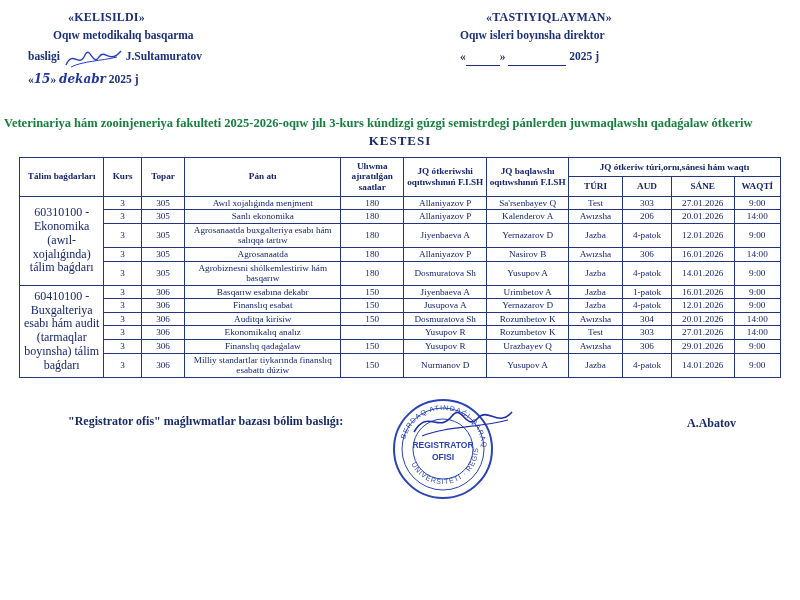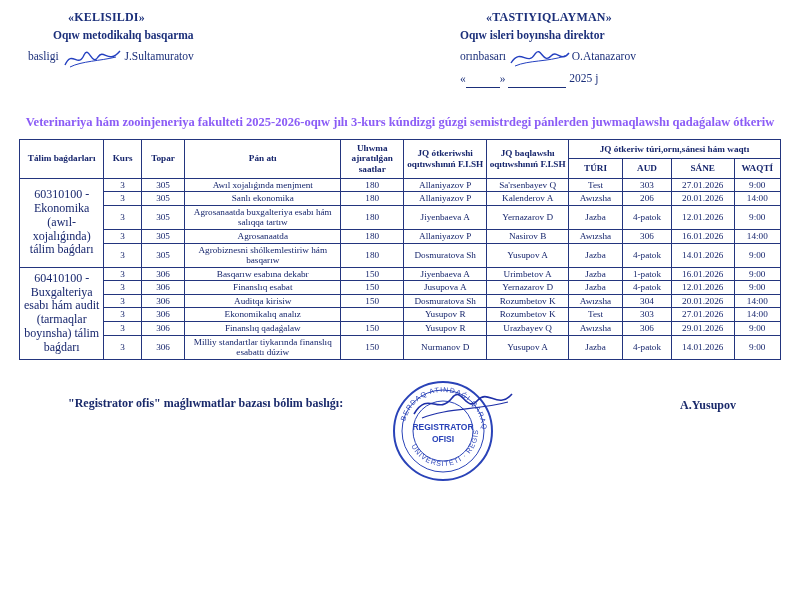--- a/index.html
+++ b/index.html
@@ -47,20 +47,21 @@
   .appr-right .appr-title { padding-left: 26px; }
   .appr-sub {
     font-weight: bold;
     font-size: 11.5px;
   }
   .appr-left .appr-sub { padding-left: 8px; margin-left: 17px; }
   .sig-line {
     position: relative;
     margin-top: 4px;
     white-space: nowrap;
+    font-weight: bold;
   }
   .ul {
     display: inline-block;
     border-bottom: 1px solid #1b2f7a;
     min-width: 58px;
     height: 12px;
     vertical-align: bottom;
   }
   .ul.short { min-width: 34px; }
   .hand {
@@ -74,25 +75,25 @@
     width: 60px;
     height: 14px;
     vertical-align: middle;
     position: relative;
   }
   .scribble svg { position: absolute; left: 0; top: -6px; }
 
   
   .doc-title {
     margin-top: 26px;
-    text-align: center;
+    text-align: left;
     font-weight: bold;
     font-size: 12.5px;
     line-height: 1.35;
-    color: #8b5cf6;
+    color: #15803d;
   }
   .kestesi {
     text-align: center;
     font-weight: bold;
     font-size: 13px;
     letter-spacing: 1px;
     margin-top: 1px;
   }
 
   
@@ -188,44 +189,40 @@
       <div class="sig-line">
         <span>basligi</span>
         <span class="scribble">
           <svg width="62" height="26" viewBox="0 0 62 26">
             <path d="M3 20 C10 4, 16 24, 22 10 C27 0, 30 22, 36 12 C42 3, 46 20, 58 6" stroke="#2440c0" stroke-width="1.4" fill="none"></path>
             <path d="M8 22 C20 16, 38 16, 54 12" stroke="#2440c0" stroke-width="1" fill="none"></path>
           </svg>
         </span>
         <span>J.Sultamuratov</span>
       </div>
+      <div class="sig-line">
+        «<span class="hand">15</span>»
+        <span class="hand">dekabr</span>
+        <span>2025 j</span>
+      </div>
     </div>
 
     <div class="appr-block appr-right">
       <div class="appr-title">«TASTIYIQLAYMAN»</div>
       <div class="appr-sub">Oqıw isleri boyınsha direktor</div>
-      <div class="sig-line">
-        <span>orınbasarı</span>
-        <span class="scribble">
-          <svg width="62" height="26" viewBox="0 0 62 26">
-            <path d="M2 18 C12 2, 18 22, 26 9 C32 0, 34 20, 42 11 C48 4, 52 18, 60 8" stroke="#2440c0" stroke-width="1.4" fill="none"></path>
-            <path d="M6 21 C20 15, 38 17, 56 11" stroke="#2440c0" stroke-width="1" fill="none"></path>
-          </svg>
-        </span>
-        <span>O.Atanazarov</span>
-      </div>
       <div class="sig-line">
         «<span class="ul short"></span>»
         <span class="ul"></span>
         <span>2025 j</span>
       </div>
     </div>
   </div>
 
   <div class="doc-title">Veterinariya hám zooinjeneriya fakulteti 2025-2026-oqıw jılı 3-kurs kúndizgi gúzgi semistrdegi pánlerden juwmaqlawshı qadaǵalaw ótkeriw</div>
+  <div class="kestesi">KESTESI</div>
 
   <table class="sched">
     <thead>
       <tr>
         <th class="col-talim" rowspan="2">Tálim baǵdarları</th>
         <th class="col-kurs" rowspan="2">Kurs</th>
         <th class="col-topar" rowspan="2">Topar</th>
         <th class="col-pan" rowspan="2">Pán atı</th>
         <th class="col-saat" rowspan="2">Ulıwma ajıratılǵan saatlar</th>
         <th class="col-oq" rowspan="2">JQ ótkeriwshi oqıtıwshınıń F.I.SH</th>
@@ -398,16 +395,16 @@
       </svg>
     </div>
 
     <div class="stamp-sig">
       <svg width="110" height="40" viewBox="0 0 110 40">
         <path d="M6 30 C20 6, 30 32, 44 14 C54 1, 58 30, 70 16 C80 5, 90 26, 104 10" stroke="#1e2fa8" stroke-width="1.6" fill="none"></path>
         <path d="M14 34 C38 24, 70 26, 100 18" stroke="#1e2fa8" stroke-width="1.1" fill="none"></path>
       </svg>
     </div>
 
-    <div class="footer-right">A.Yusupov</div>
+    <div class="footer-right">A.Abatov</div>
   </div>
 
 </div>
 
 </body></html>

